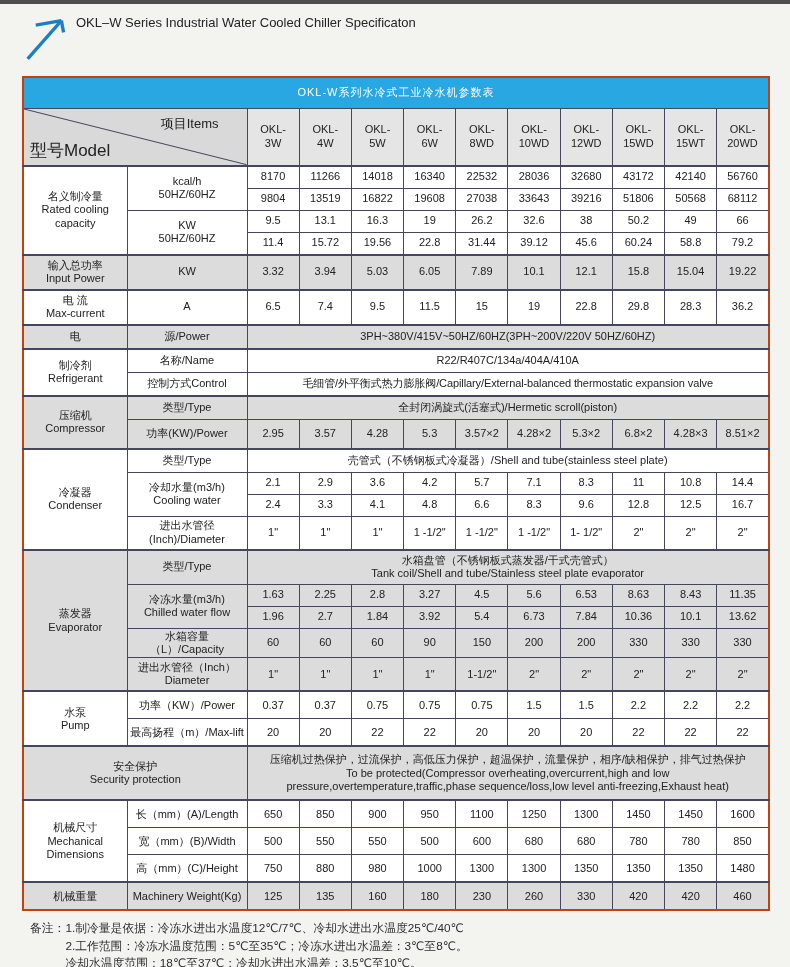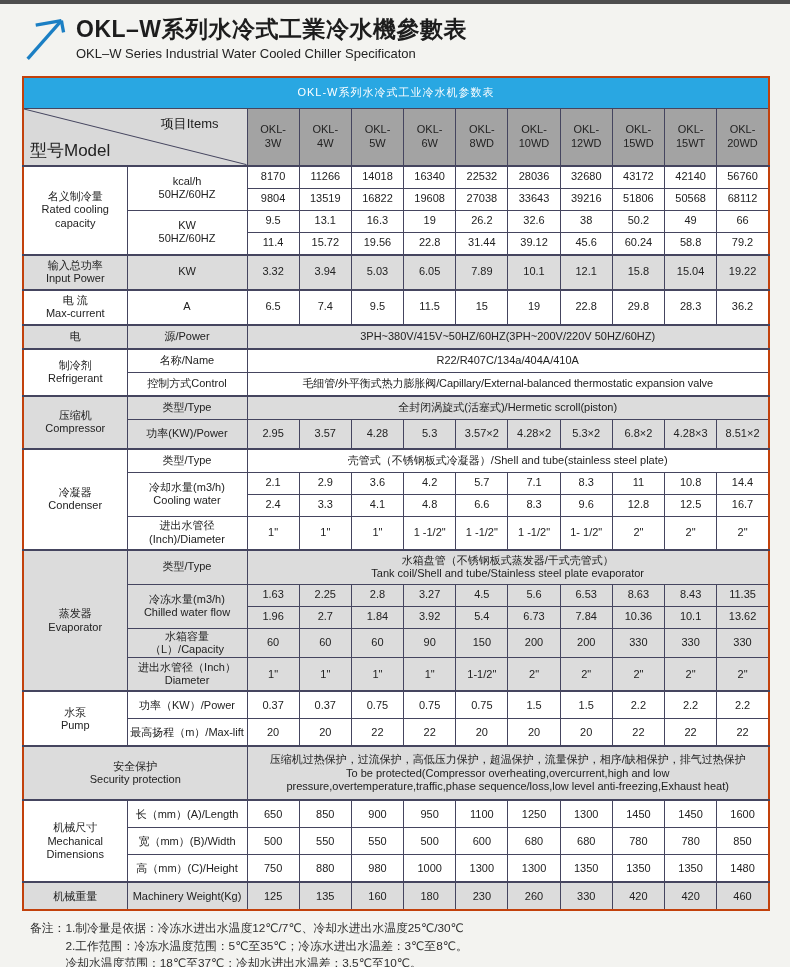--- a/index.html
+++ b/index.html
@@ -29,21 +29,21 @@
   tr.sec > td, tr.sec > th { border-top:2px solid #45455f; }
   tr.g > td, tr.g > th { background:#dcdcdc; }
   td.banner {
     background:#29a7e2; color:#fff; font-size:19px; font-weight:700;
     letter-spacing:1px; height:28px; border-bottom:2px solid #45455f;
   }
   th.corner { background:#d9d9d9; position:relative; height:34px; padding:0; }
   th.corner svg { position:absolute; inset:0; width:100%; height:100%; }
   th.corner .m { position:absolute; left:6px; bottom:3px; font-size:17px; font-weight:400; }
   th.corner .i { position:absolute; right:28px; top:7px; font-size:13px; font-weight:400; }
-  th.model { background:#a3a3a3; font-size:11.5px; }
+  th.model { background:#e5e5e5; font-size:11.5px; }
   td.c1 { font-size:11.5px; }
   td.c2 { font-size:11px; }
   td.v  { font-size:11.5px; }
   td.merged { font-size:11px; }
   td.fit { font-size:10.5px; letter-spacing:-.1px; }
   td.sectext { text-align:left; padding:2px 6px; font-size:10.6px; line-height:1.5; }
   td.left { text-align:left; padding-left:4px; }
   td.right { text-align:right; padding-right:6px; }
   
   tr.h19 td, tr.h19 th { height:19px; }
@@ -65,21 +65,20 @@
 <div class="topstrip"></div>
 <div class="page">
 
   <div class="hdr">
     <svg class="logo" viewBox="0 0 60 66">
       <path d="M16 14 L51 8" stroke="#1b7fc4" stroke-width="4.5" fill="none"></path>
       <path d="M51 8 L54 24" stroke="#1b7fc4" stroke-width="4.5" fill="none"></path>
       <path d="M51 8 L5 60" stroke="#1b7fc4" stroke-width="4.5" fill="none"></path>
     </svg>
     <div class="titles">
-      <h1>OKL–W系列水冷式工業冷水機參數表</h1>
       <h2>OKL–W Series Industrial Water Cooled Chiller Specificaton</h2>
     </div>
   </div>
 
   <table class="spec">
     <colgroup>
       <col style="width:104px">
         <col style="width:120px">
       <col span="10" style="width:52.2px">
     </colgroup>
@@ -443,19 +442,19 @@
           <td class="v">260</td>
           <td class="v">330</td>
           <td class="v">420</td>
           <td class="v">420</td>
           <td class="v">460</td>
         </tr>
   </tbody>
     </table>
 
   <div class="notes">
-    <div>备注：1.制冷量是依据：冷冻水进出水温度12℃/7℃、冷却水进出水温度25℃/30℃</div>
+    <div>备注：1.制冷量是依据：冷冻水进出水温度12℃/7℃、冷却水进出水温度25℃/40℃</div>
     <div class="ind">2.工作范围：冷冻水温度范围：5℃至35℃；冷冻水进出水温差：3℃至8℃。</div>
     <div class="ind">冷却水温度范围：18℃至37℃；冷却水进出水温差：3.5℃至10℃。</div>
 
   </div>
 
 </div>
 
 </body></html>

